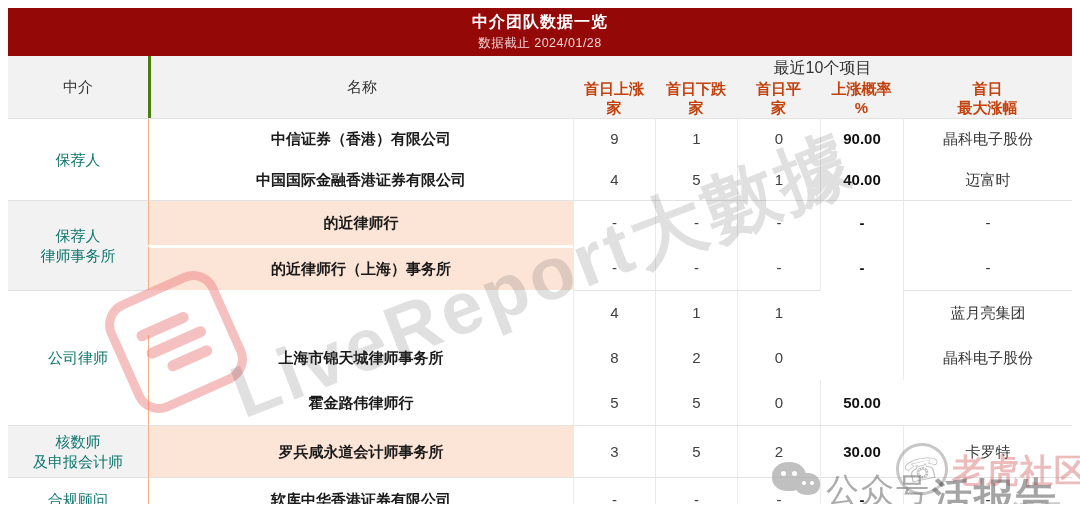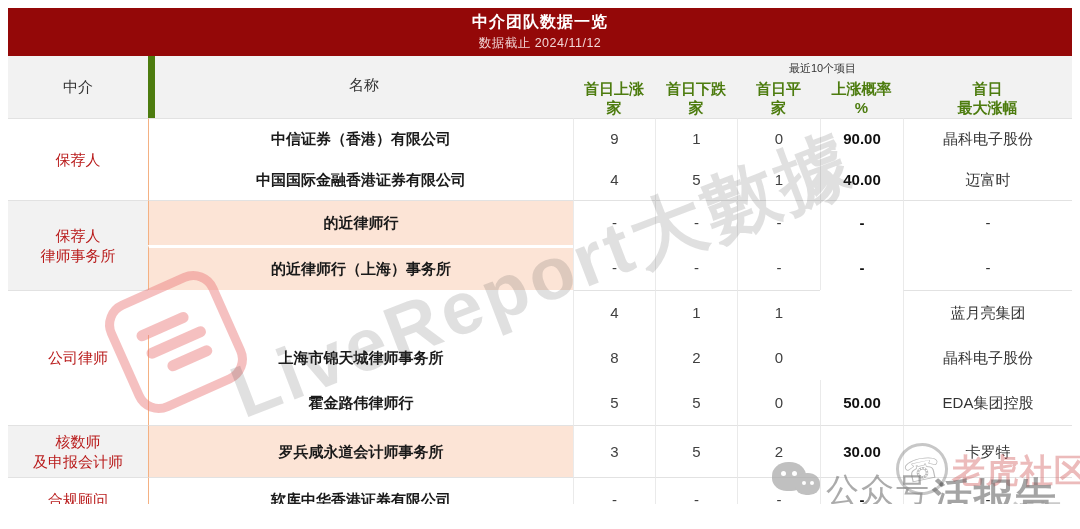--- a/index.html
+++ b/index.html
@@ -32,31 +32,31 @@
   .cell {
     display: flex; align-items: center; justify-content: center;
     text-align: center; font-size: 15px; white-space: pre-line; line-height: 1.3;
   }
   .c1{grid-column:1} .c2{grid-column:2} .c3{grid-column:3} .c4{grid-column:4}
   .c5{grid-column:5} .c6{grid-column:6} .c7{grid-column:7}
   .hbg   { background: #f2f2f2; }
   .shade { background: #f2f2f2; }
   .peach { background: #fce4d6; }
   .peach-gap { border-top: 3px solid #ffffff; }
-  .subhead { font-weight: bold; color: #4d7c0f; line-height: 1.25; }
-  .spanhead { font-size: 11px; color: #333; }
+  .subhead { font-weight: bold; color: #c2410c; line-height: 1.25; }
+  .spanhead { font-size: 16px; color: #333; }
   .tophead { color: #333; }
-  .glabel { color: #b91c1c; }
+  .glabel { color: #0f766e; }
   .nm  { font-weight: bold; color: #1a1a1a; border-left: 1px solid #f4b183; }
   .num { color: #404040; border-left: 1px solid #eaeaea; }
   .prob { font-weight: bold; color: #111; }
   .maxg { color: #333; }
   .gstart { border-top: 1px solid #e2e2e2; }
   .bend   { border-bottom: 1px solid #e2e2e2; }
-  .hsep   { border-left: 7px solid #4d7c0f; font-family: Liberation Mono, monospace; }
+  .hsep   { border-left: 3px solid #4d7c0f; }
 
   
   .wm { position: absolute; pointer-events: none; }
   .wm-logo {
     left: 116px; top: 282px; width: 120px; height: 120px;
     border: 9px solid rgba(235,130,130,.5); border-radius: 26px;
     transform: rotate(-24deg);
     display: flex; flex-direction: column; align-items: center; justify-content: center; gap: 9px;
   }
   .wm-logo i { display:block; height: 11px; border-radius: 6px; background: rgba(235,130,130,.5); }
@@ -90,21 +90,21 @@
   .wm-report { left: 932px; top: 470px; font-size: 40px; font-weight: bold; color: rgba(90,90,90,.55); letter-spacing: 2px; }
   .wm-handle { left: 986px; top: 497px; font-size: 25px; font-weight: bold; color: rgba(150,150,150,.5); letter-spacing: 1px; }
 </style>
 </head>
 <body>
 
 <div class="screen">
 
   <div class="banner">
     <div class="banner-title">中介团队数据一览</div>
-    <div class="banner-subtitle">数据截止 2024/11/12</div>
+    <div class="banner-subtitle">数据截止 2024/01/28</div>
   </div>
 
   <div class="tbl">
 
     <div class="cell c1 hbg tophead" style="grid-row:1 / span 2">中介</div>
     <div class="cell c2 hbg tophead hsep" style="grid-row:1 / span 2">名称</div>
     <div class="cell hbg spanhead" style="grid-row:1; grid-column:3 / span 5">最近10个项目</div>
     <div class="cell c3 hbg subhead" style="grid-row:2">首日上涨
 家</div>
     <div class="cell c4 hbg subhead" style="grid-row:2">首日下跌
@@ -161,21 +161,20 @@
     <div class="cell c3 num" style="grid-row:8">8</div>
     <div class="cell c4 num" style="grid-row:8">2</div>
     <div class="cell c5 num" style="grid-row:8">0</div>
     <div class="cell c7 num maxg" style="grid-row:8">晶科电子股份</div>
 
     <div class="cell c2 nm" style="grid-row:9">霍金路伟律师行</div>
     <div class="cell c3 num" style="grid-row:9">5</div>
     <div class="cell c4 num" style="grid-row:9">5</div>
     <div class="cell c5 num" style="grid-row:9">0</div>
     <div class="cell c6 num prob" style="grid-row:9">50.00</div>
-    <div class="cell c7 num maxg" style="grid-row:9">EDA集团控股</div>
 
     <div class="cell c2 nm peach gstart" style="grid-row:10">罗兵咸永道会计师事务所</div>
     <div class="cell c3 num gstart" style="grid-row:10">3</div>
     <div class="cell c4 num gstart" style="grid-row:10">5</div>
     <div class="cell c5 num gstart" style="grid-row:10">2</div>
     <div class="cell c6 num prob gstart" style="grid-row:10">30.00</div>
     <div class="cell c2 nm gstart bend" style="grid-row:11">软库中华香港证券有限公司</div>
 
     <div class="cell c7 num maxg gstart" style="grid-row:10">卡罗特</div>
     <div class="cell c3 num gstart bend" style="grid-row:11">-</div>

